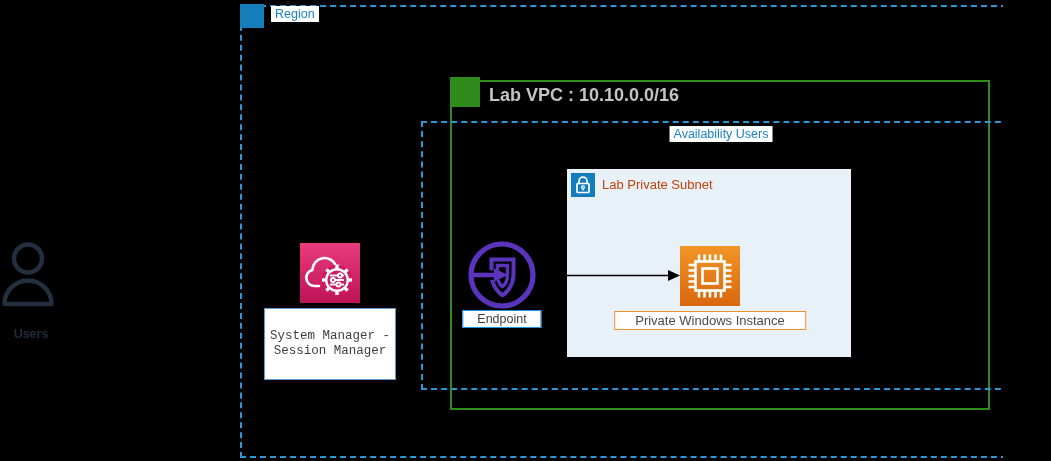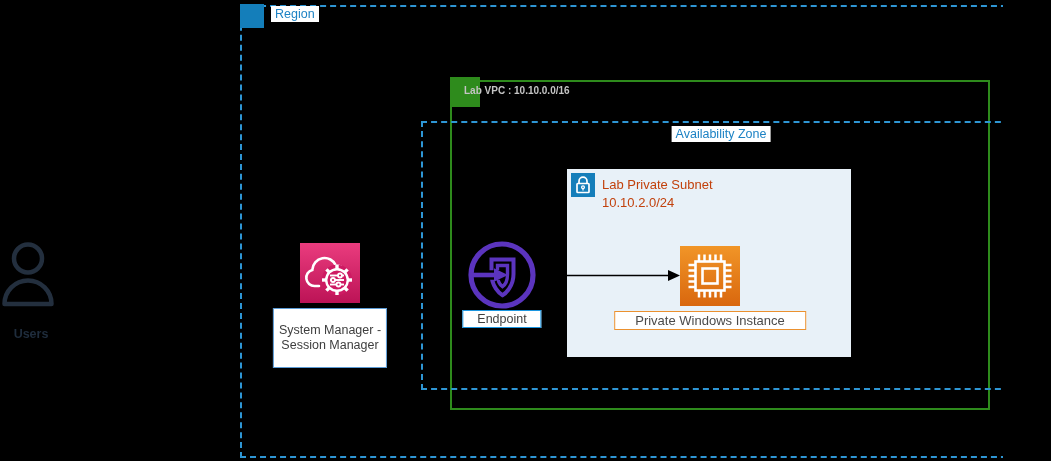--- a/index.html
+++ b/index.html
@@ -14,24 +14,24 @@
   .vpc-box{left:450px;top:80px;width:540px;height:330px;border:2px solid #2E8B1C;box-sizing:border-box;}
   .subnet-box{left:567px;top:169px;width:284px;height:188px;background:#E8F1F8;}
   
   .region-square{left:240px;top:4px;width:24px;height:24px;background:#147EBA;}
   .vpc-square{left:450px;top:77px;width:30px;height:30px;background:#2E8B1C;}
   .lock-square{left:571px;top:173px;width:24px;height:24px;background:#147EBA;}
   
   .chip{background:#fff;padding:1px 4px;font-size:12px;white-space:nowrap;}
   .region-label{left:271px;top:6px;color:#1C82C4;font-size:12.5px;}
   .az-label{left:721px;top:126px;transform:translateX(-50%);color:#1C82C4;font-size:12.5px;}
-  .vpc-label{left:464px;top:85px;color:#C4C4C4;font-weight:bold;font-size:10px;white-space:nowrap;}
+  .vpc-label{left:489px;top:85px;color:#C4C4C4;font-weight:bold;font-size:18px;white-space:nowrap;}
   .subnet-label{left:602px;top:176px;color:#c2410c;font-size:13px;line-height:18px;white-space:nowrap;}
   .node-label{background:#fff;color:#3E3E3E;font-size:12.5px;white-space:nowrap;box-sizing:border-box;}
-  .sm-label{left:330px;top:308px;transform:translateX(-50%);border:1px solid #5B9BD5;padding:14px 5px;text-align:center;line-height:15px;}
+  .sm-label{left:330px;top:308px;transform:translateX(-50%);border:1px solid #5B9BD5;padding:20px 5px;text-align:center;line-height:15px;font-family:Liberation Mono, monospace;}
   .endpoint-label{left:502px;top:310px;transform:translateX(-50%);border:1px solid #1C96E0;padding:1px 14px;}
   .instance-label{left:710px;top:311px;transform:translateX(-50%);border:1px solid #EB912F;padding:1px 20px;font-size:13px;color:#4A4A4A;}
   .users-label{left:31px;top:327px;transform:translateX(-50%);color:#1F2D3D;font-weight:bold;font-size:12.5px;}
   svg{display:block;}
 </style>
 </head>
 <body>
 
 <div id="canvas">
 
@@ -46,24 +46,23 @@
     <svg width="24" height="24" viewBox="0 0 24 24">
       <path d="M8 10.5 V8.2 a4 4 0 0 1 8 0 V10.5" fill="none" stroke="#fff" stroke-width="1.7"></path>
       <rect x="6" y="10.5" width="12" height="9" rx="0.8" fill="none" stroke="#fff" stroke-width="1.7"></rect>
       <circle cx="12" cy="14.2" r="1.4" fill="none" stroke="#fff" stroke-width="1.3"></circle>
       <line x1="12" y1="15.6" x2="12" y2="17.4" stroke="#fff" stroke-width="1.3"></line>
     </svg>
   </div>
 
   <div class="abs chip region-label">Region</div>
   <div class="abs vpc-label">Lab VPC : 10.10.0.0/16</div>
-  <div class="abs chip az-label">Availability Zone</div>
+  <div class="abs chip az-label">Availability Users</div>
   <div class="abs subnet-label">
     <div>Lab Private Subnet</div>
-    <div>10.10.2.0/24</div>
   </div>
 
   <div class="abs" style="left:2px;top:242px;">
     <svg width="56" height="66" viewBox="0 0 56 66">
       <circle cx="26" cy="16.5" r="14" fill="none" stroke="#232F3E" stroke-width="4.5"></circle>
       <path d="M2.5 62 a23.5 23.5 0 0 1 47 0 z" fill="none" stroke="#232F3E" stroke-width="4.5" stroke-linejoin="round"></path>
     </svg>
   </div>
   <div class="abs users-label">Users</div>
 

